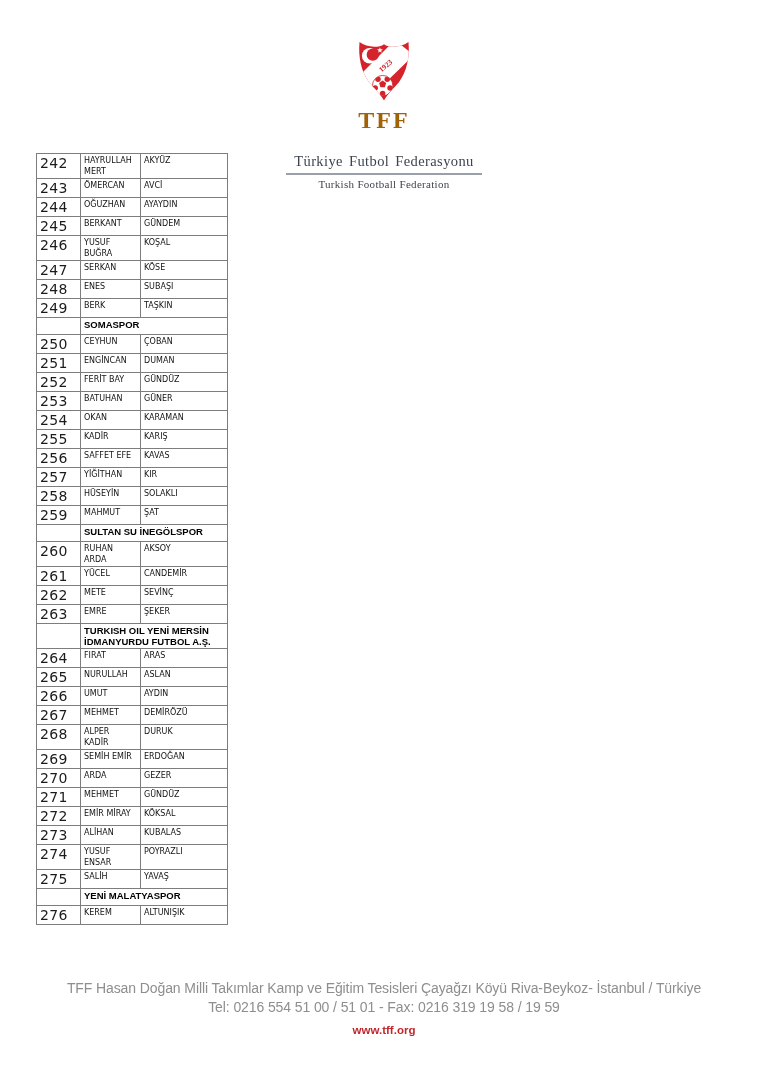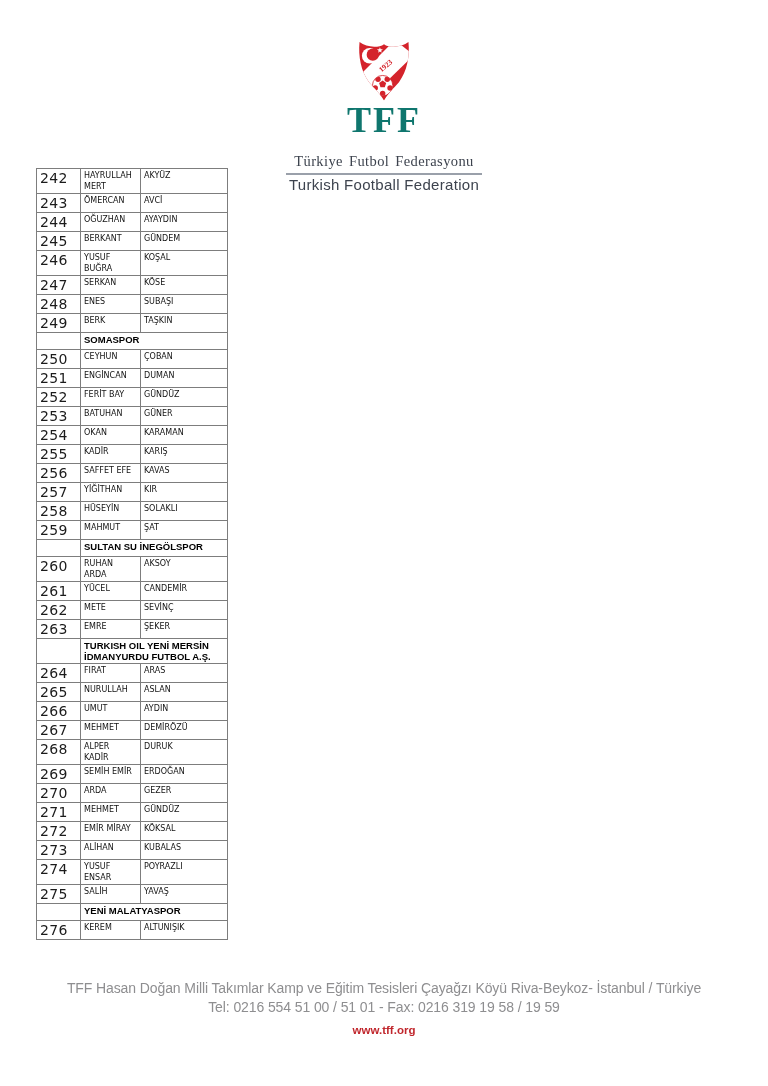--- a/index.html
+++ b/index.html
@@ -18,55 +18,55 @@
     top:36px;
     left:50%;
     transform:translateX(-50%);
     width:240px;
     text-align:center;
   }
   .crest{display:block;margin:0 auto 2px auto;}
   .tff-acronym{
     font-family:"Liberation Serif",serif;
     font-weight:bold;
-    font-size:36px;
+    font-size:24px;
     line-height:28px;
     letter-spacing:2px;
-    color:#0f766e;
+    color:#a16207;
   }
   .tff-name-tr{
     font-family:"Liberation Serif",serif;
     font-size:14.5px;
     line-height:17px;
     letter-spacing:0.4px;
     word-spacing:2px;
     color:#3d434e;
     margin-top:19px;
     white-space:nowrap;
   }
   .tff-divider{
     width:196px;
     height:2px;
     background:#9aa0aa;
     margin:3px auto 3px auto;
   }
   .tff-name-en{
-    font-family:Liberation Sans, sans-serif;
-    font-size:15px;
+    font-family:Liberation Serif, serif;
+    font-size:11px;
     line-height:13px;
     letter-spacing:0.3px;
     color:#3d434e;
     white-space:nowrap;
   }
 
   
   table.roster{
     position:absolute;
     left:36px;
-    top:168px;
+    top:153px;
     width:191px;
     border-collapse:collapse;
     table-layout:fixed;
   }
   table.roster col.c-no{width:44px;}
   table.roster col.c-first{width:60px;}
   table.roster col.c-last{width:87px;}
   table.roster td{
     border:1px solid #7d7d7d;
     padding:1px 3px;

